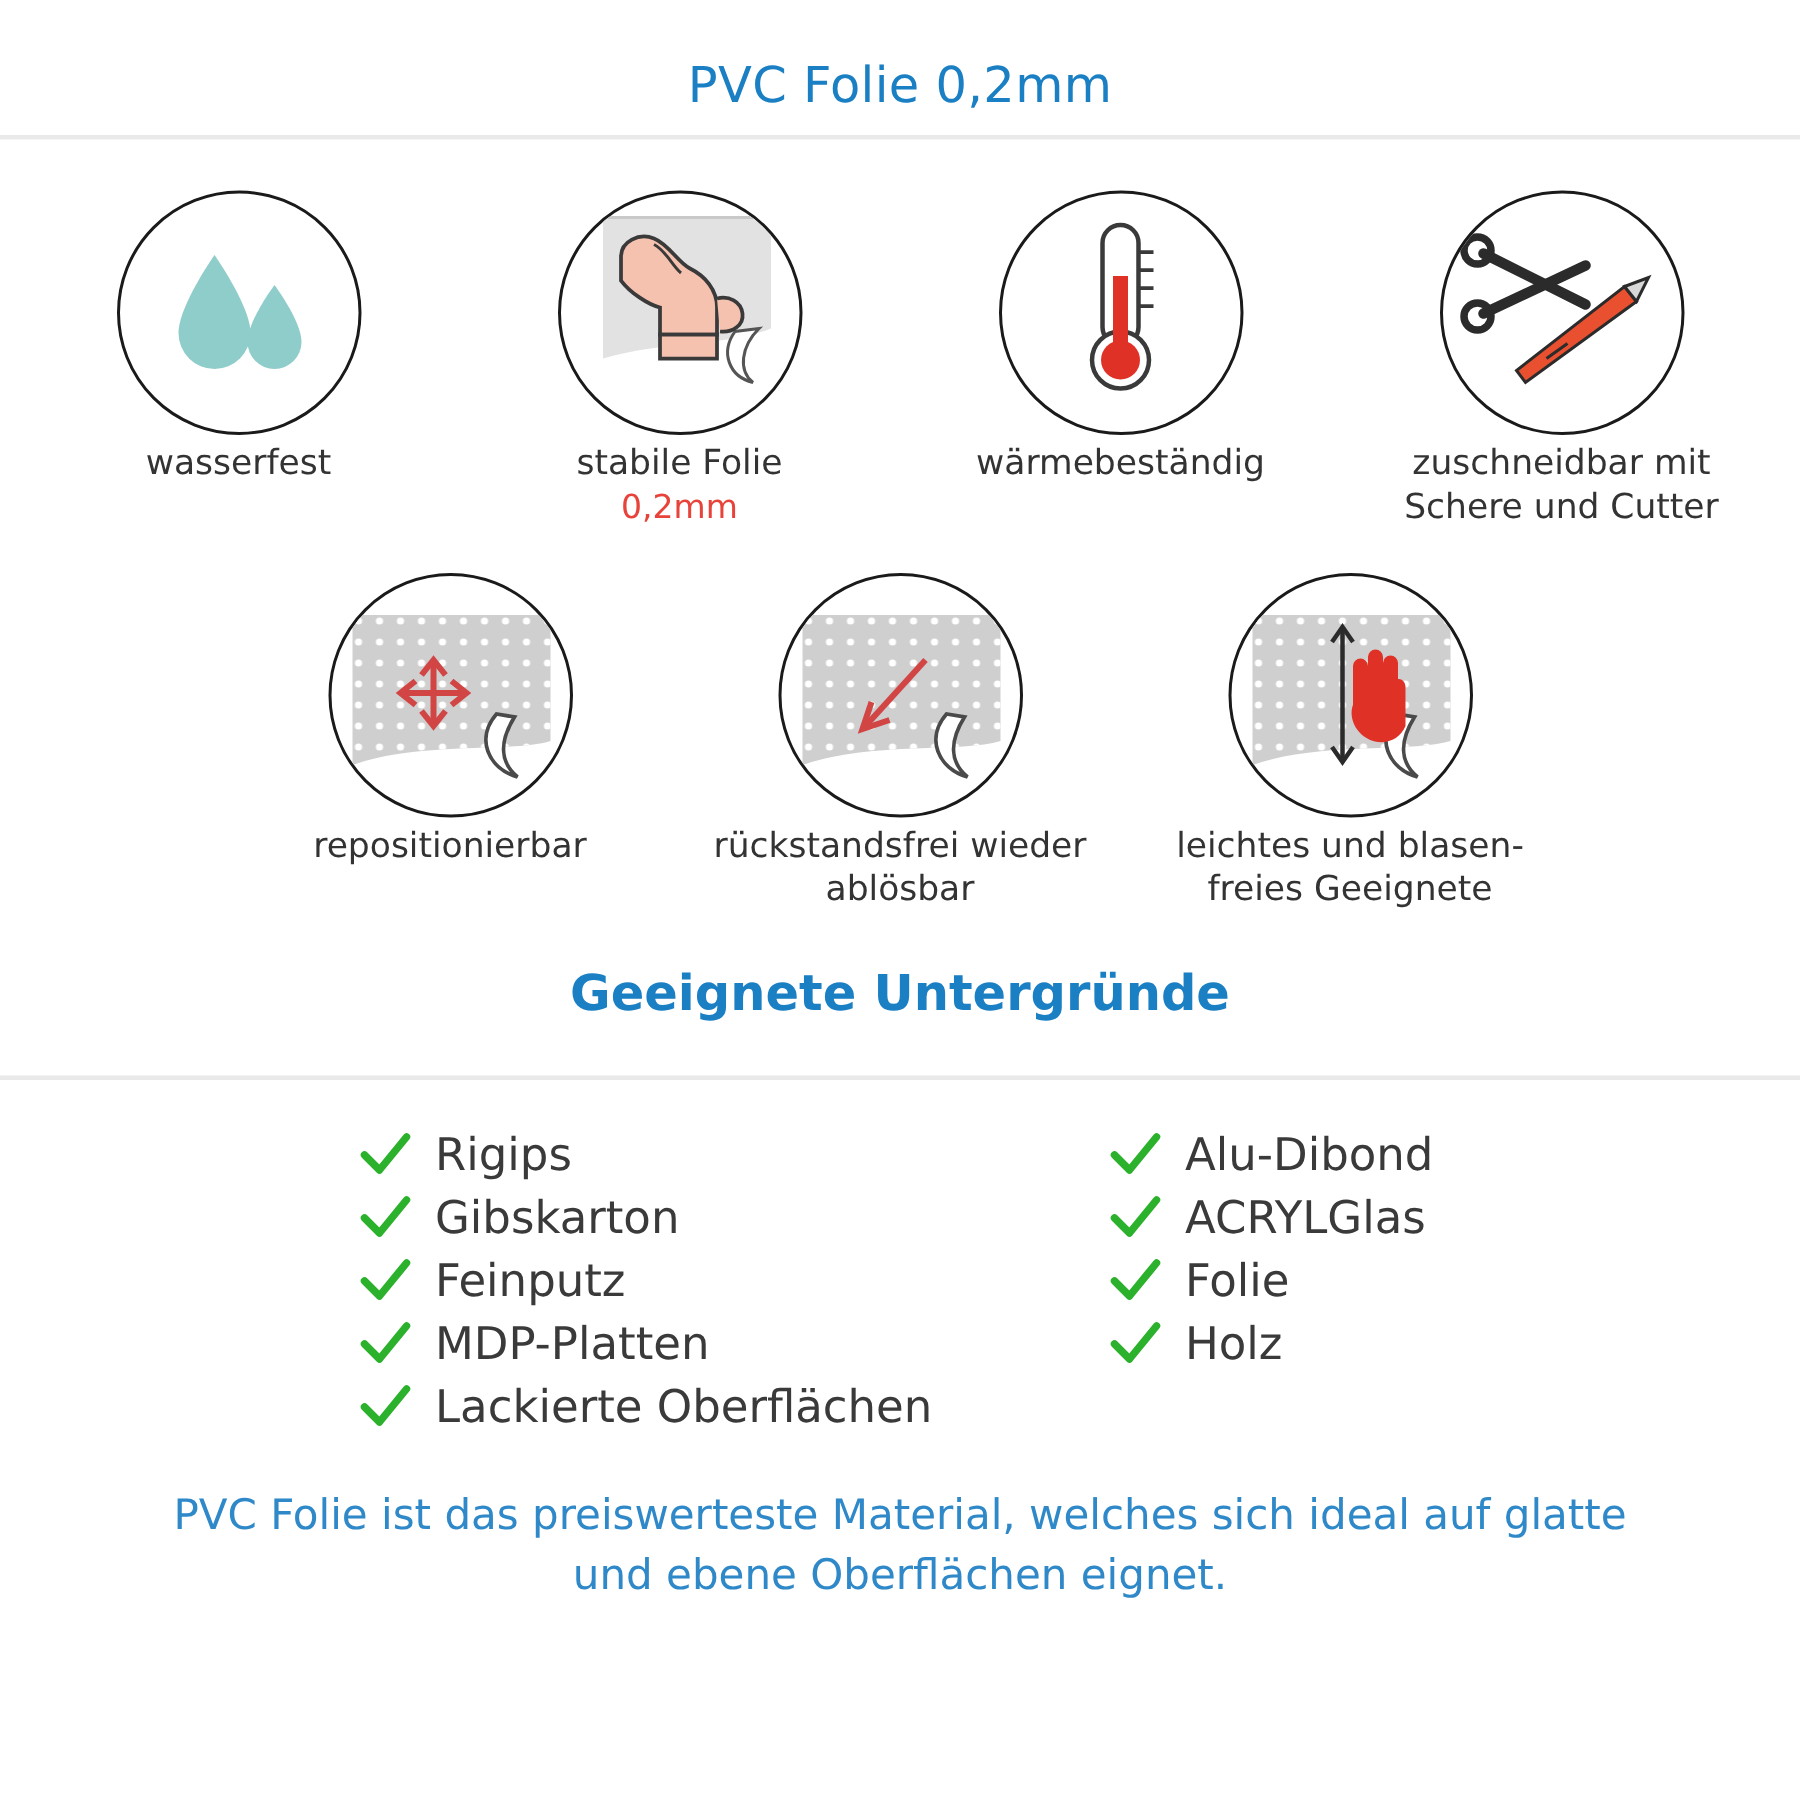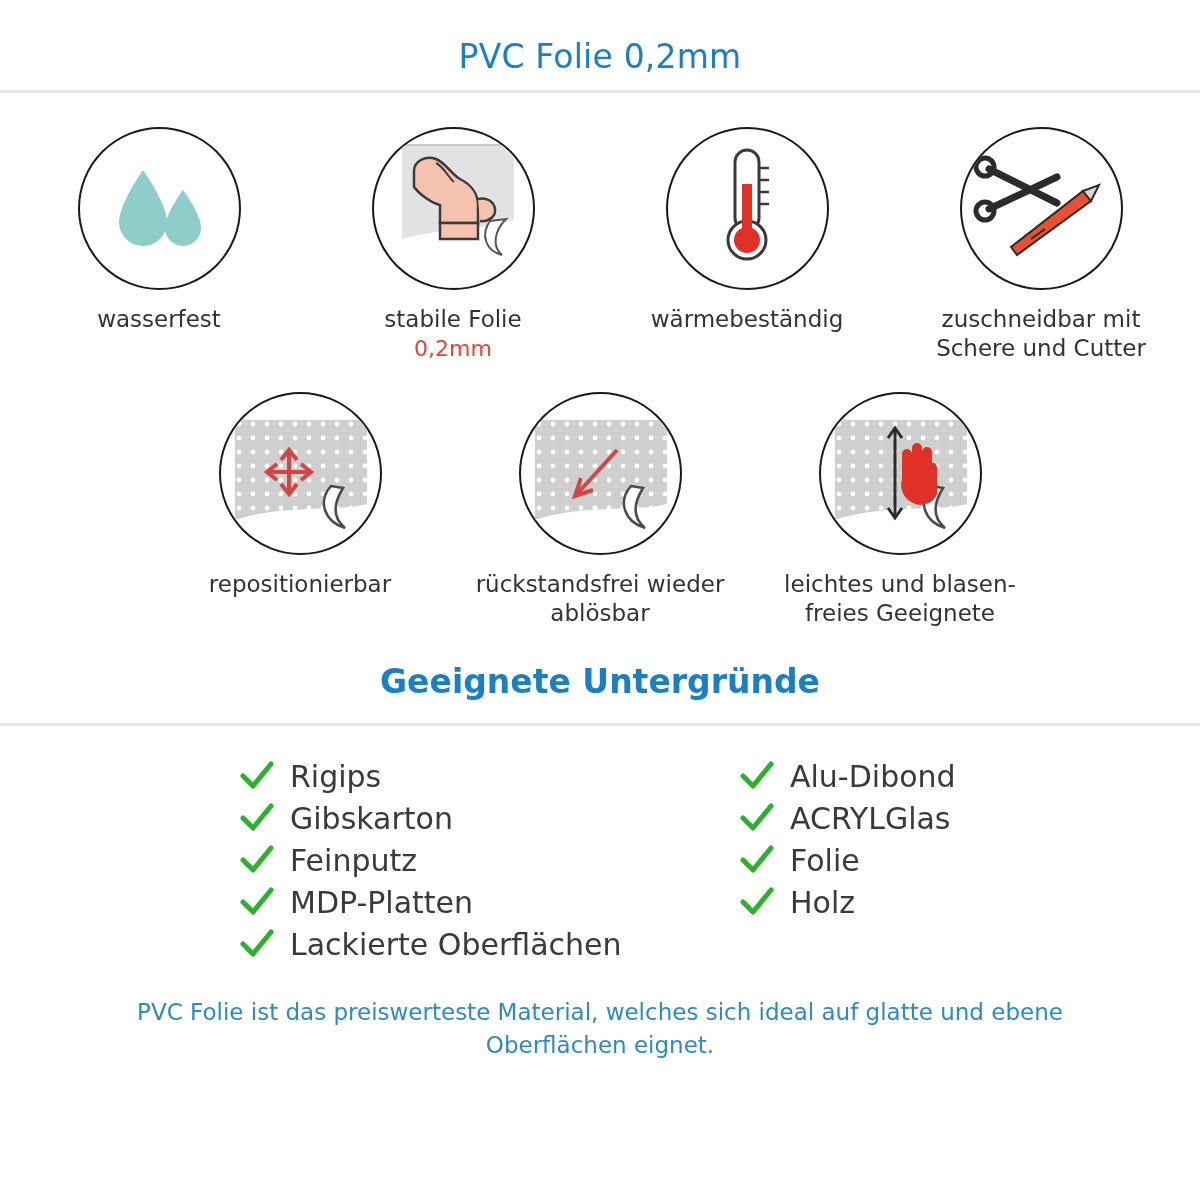--- a/index.html
+++ b/index.html
@@ -36,21 +36,21 @@
     background: #e9e9e9;
     width: 100%;
   }
 
   .subtitle {
     text-align: center;
     color: #1b7fc4;
     font-size: 33px;
     font-weight: bold;
     padding-top: 33px;
-    padding-bottom: 22px;
+    padding-bottom: 36px;
   }
 
   
   .features {
     padding-top: 34px;
   }
   .feat-row {
     display: flex;
     justify-content: center;
   }
@@ -69,21 +69,21 @@
     border-radius: 50%;
     border: 2.5px solid #1a1a1a;
     position: relative;
     overflow: hidden;
     background: #fff;
     display: flex;
     align-items: center;
     justify-content: center;
   }
   .feat-label {
-    margin-top: 15px;
+    margin-top: 5px;
     text-align: center;
     font-size: 23px;
     color: #333;
     line-height: 1.28;
     max-width: 280px;
   }
   .feat-sub {
     color: #e8433a;
     font-size: 22px;
     text-align: center;
@@ -119,21 +119,21 @@
   }
   .check-text {
     font-size: 30px;
     color: #3a3a3a;
     line-height: 1.1;
   }
 
   .footnote {
     text-align: center;
     color: #2f89c9;
-    font-size: 23px;
+    font-size: 28px;
     line-height: 1.45;
     padding: 26px 110px 0 110px;
   }
 </style>
 </head>
 <body>
 
 <div class="page">
 
   <div class="title">PVC Folie 0,2mm</div>

